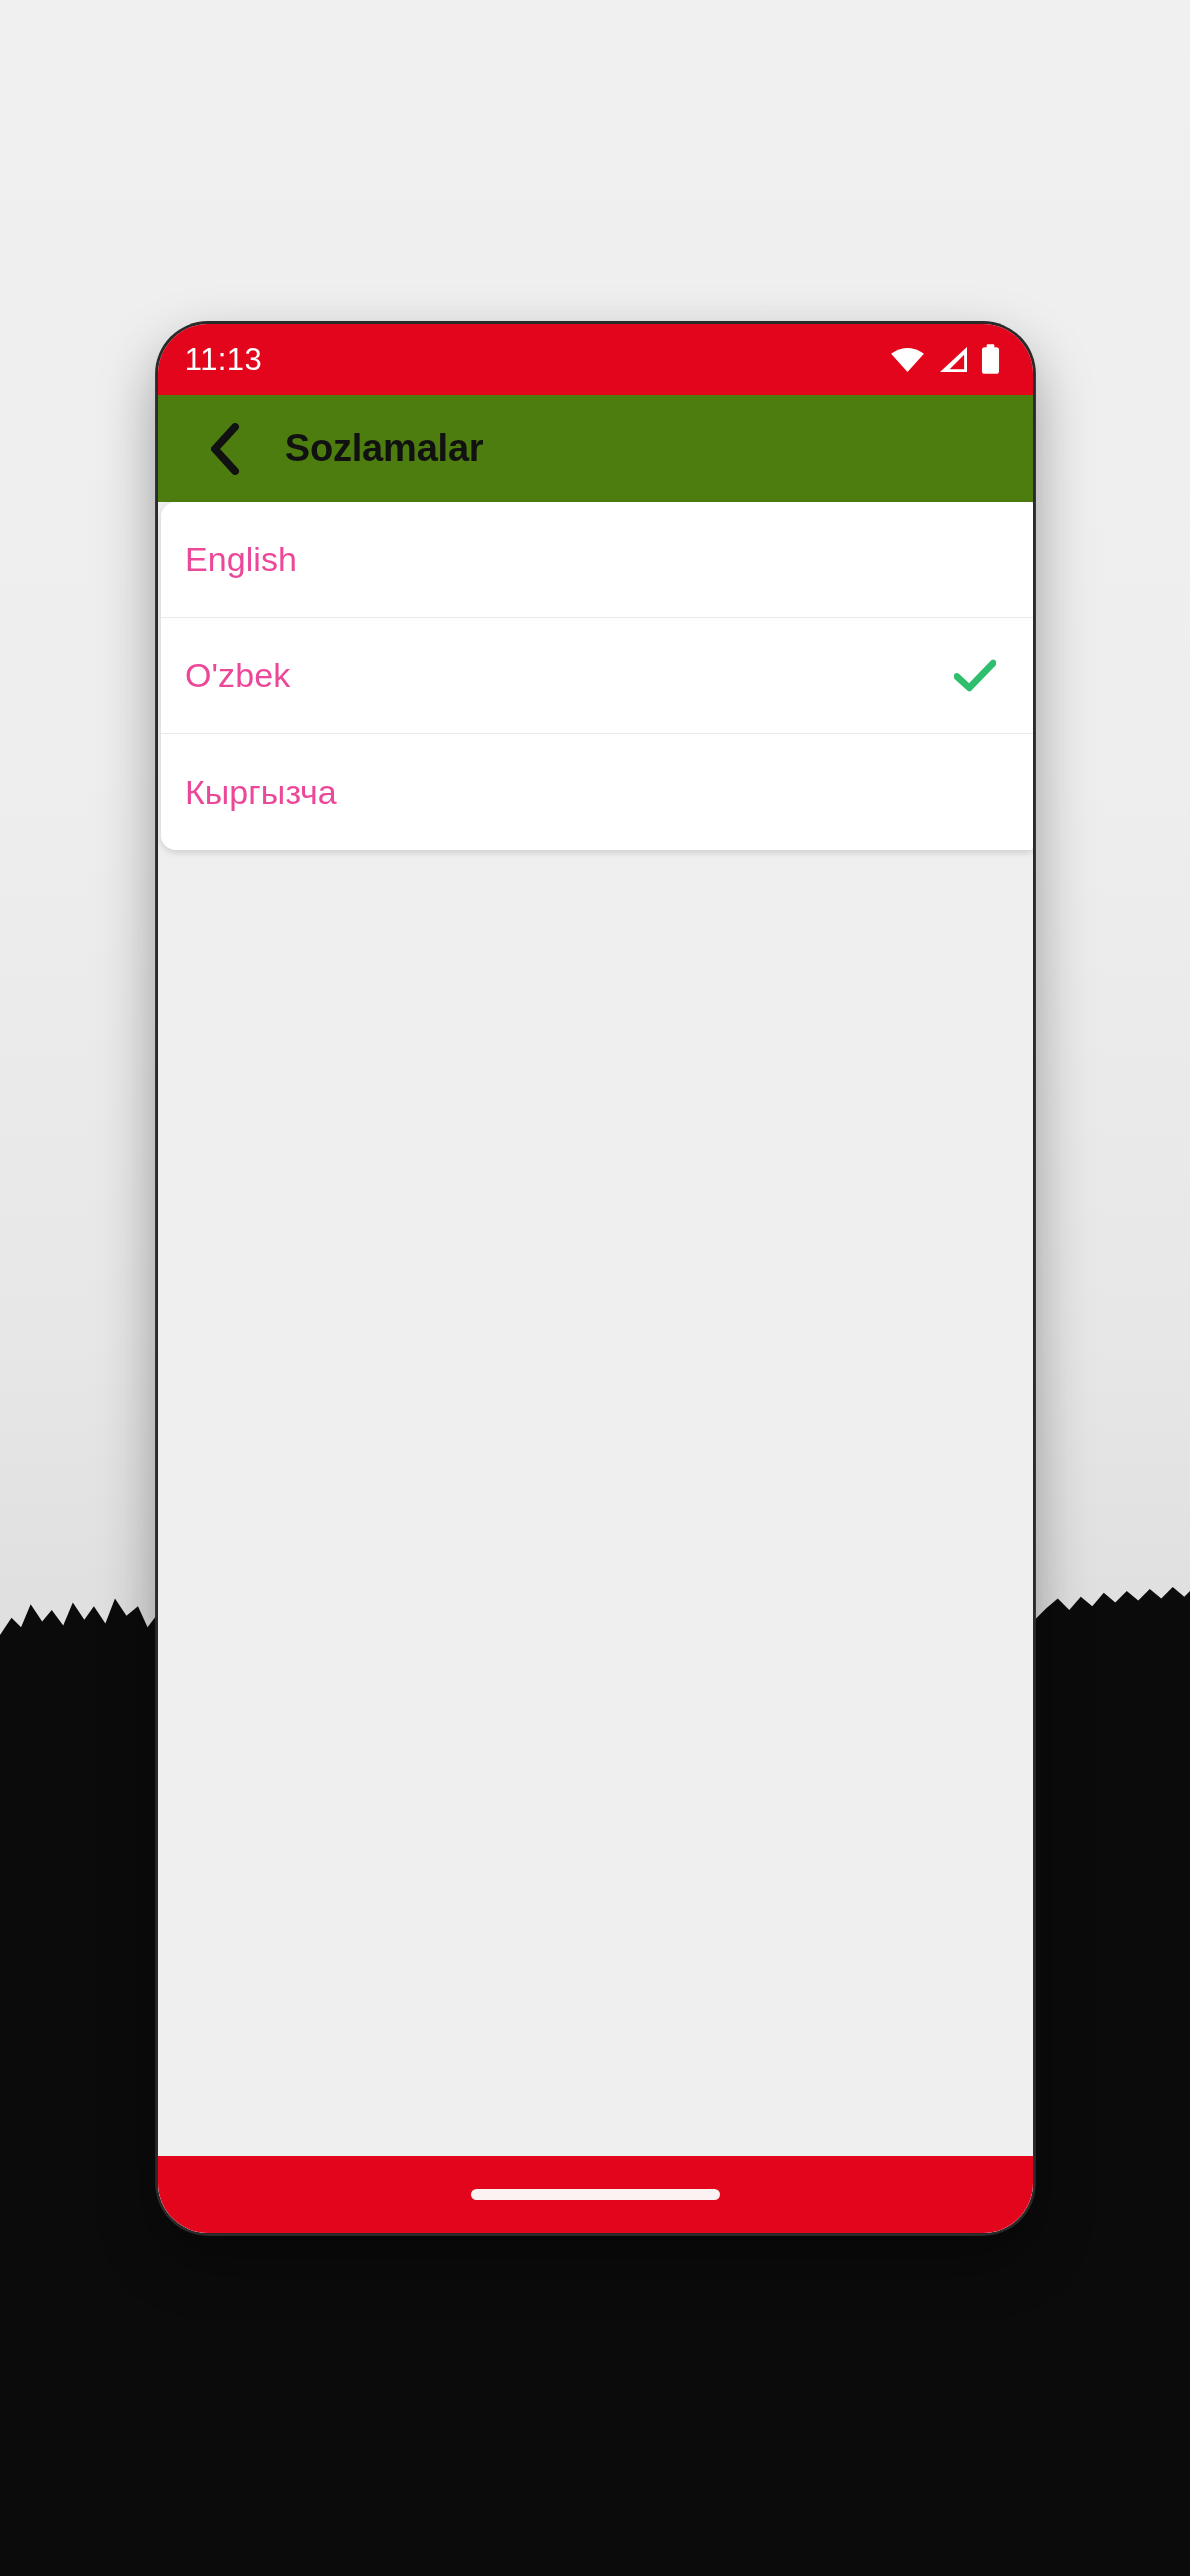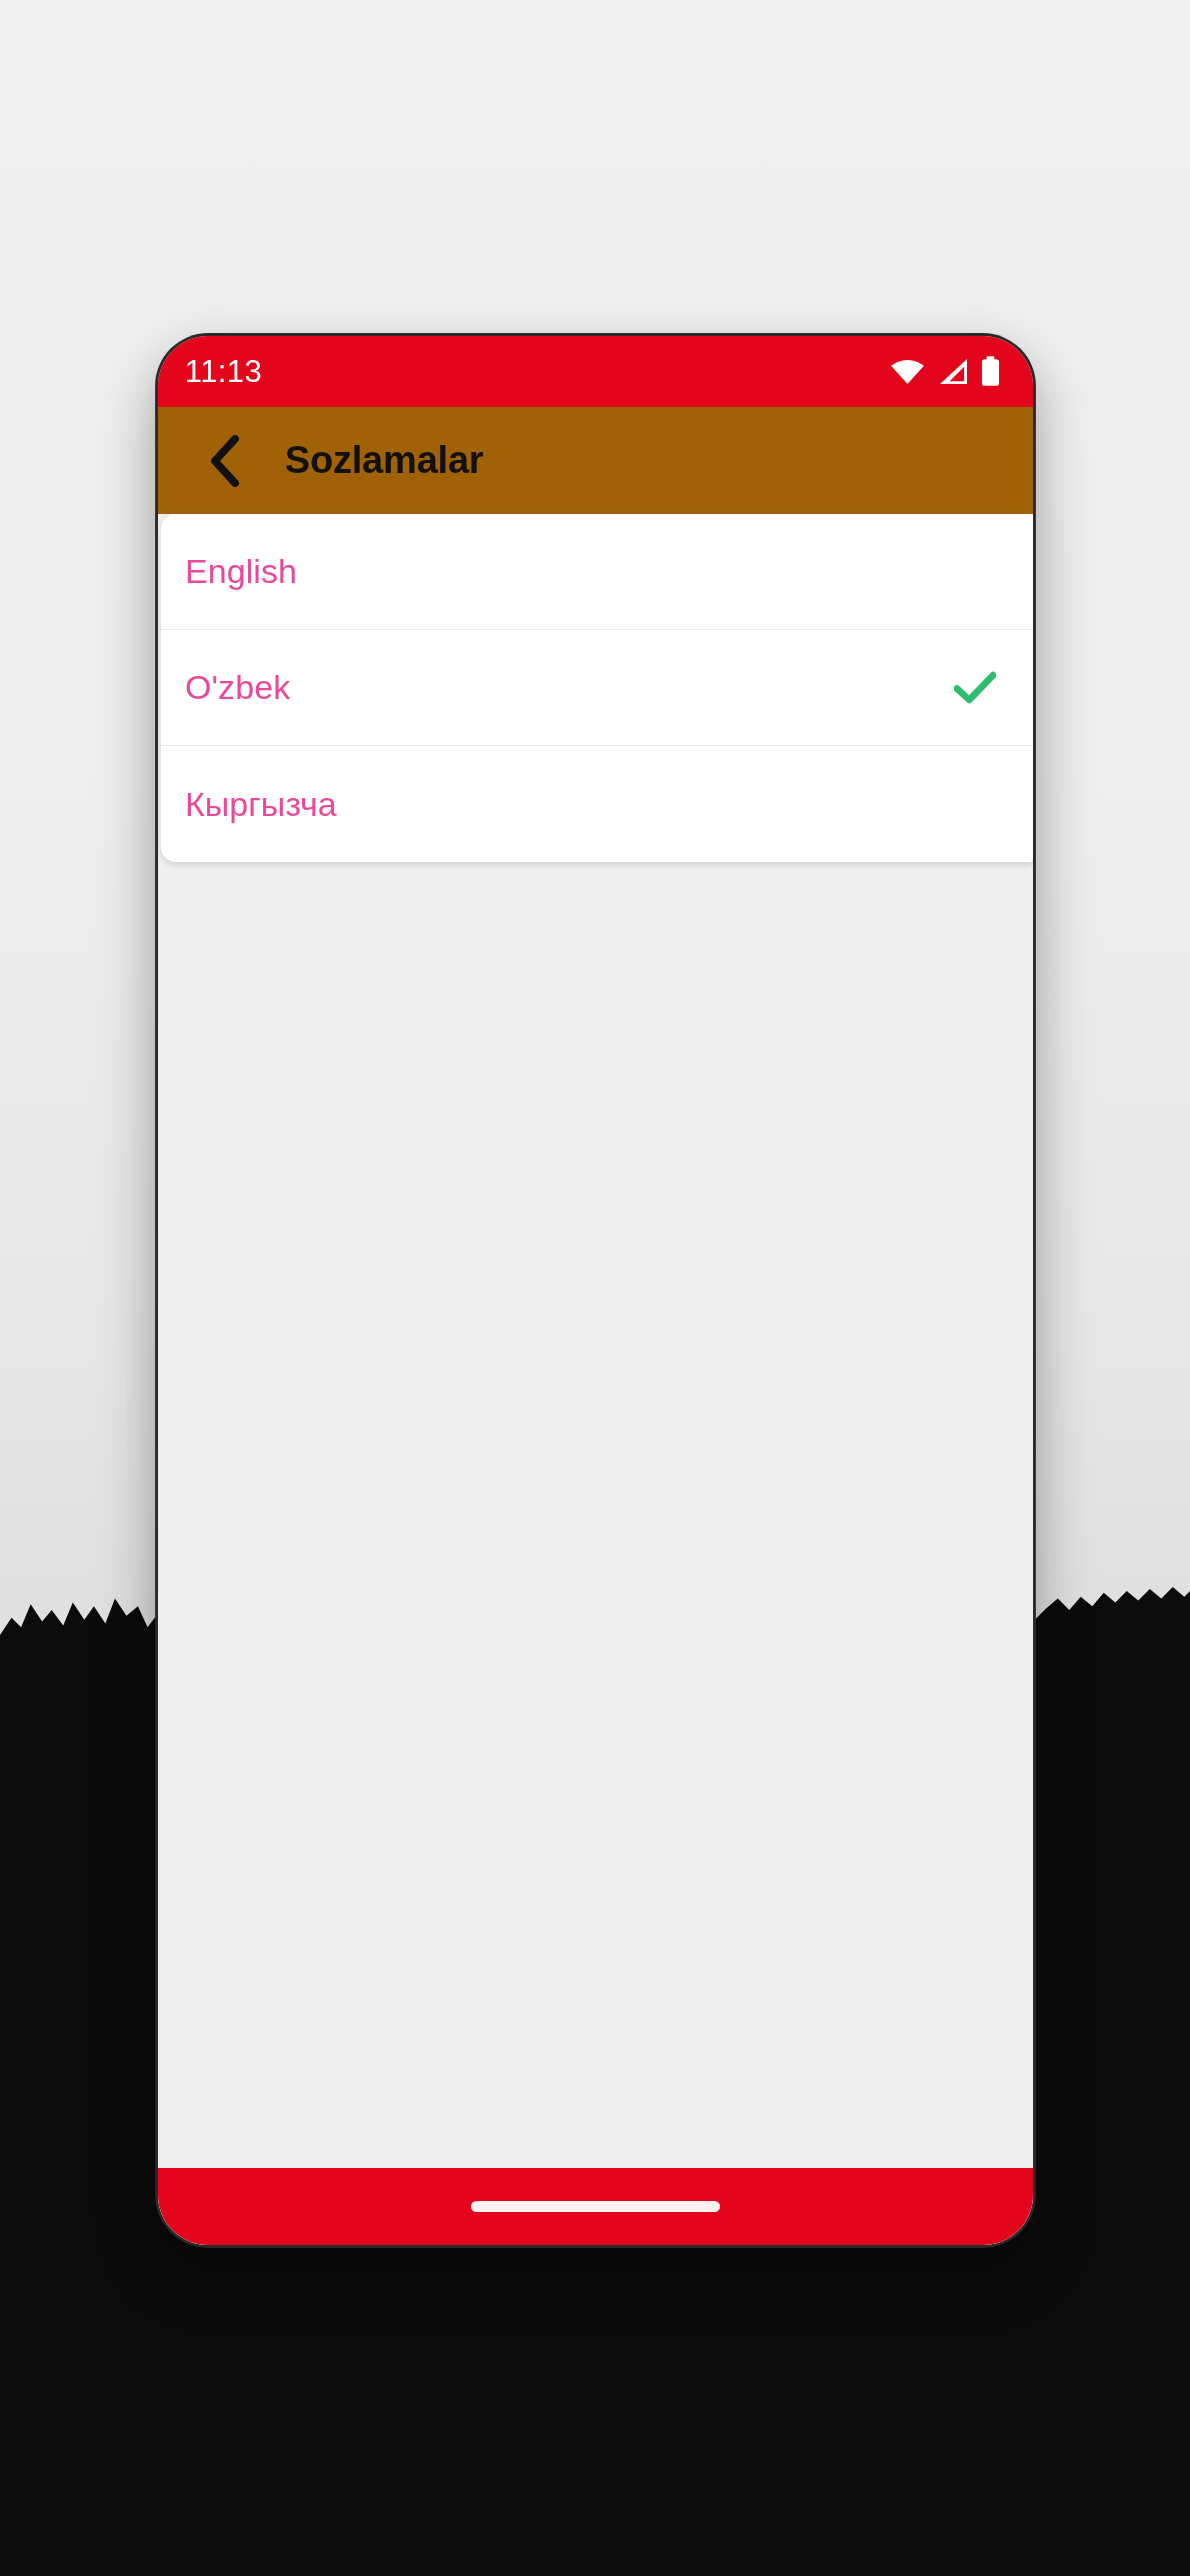--- a/index.html
+++ b/index.html
@@ -48,21 +48,21 @@
     height: 182px;
     z-index: 2;
     overflow: hidden;
   }
   .treeline svg { display: block; width: 100%; height: 100%; }
 
   
   .phone {
     position: absolute;
     left: 158px;
-    top: 336px;
+    top: 324px;
     width: 875px;
     height: 1909px;
     border-radius: 50px;
     background: #efefef;
     box-shadow: 0 0 0 2.9px #2a2a2a, 0 25px 58px rgba(0,0,0,.38);
     overflow: hidden;
     z-index: 5;
   }
 
   
@@ -86,21 +86,21 @@
   .status-icons {
     display: flex;
     align-items: center;
     gap: 12.5px;
   }
   .status-icons svg { display: block; }
 
   
   .appbar {
     height: 107px;
-    background: #a16207;
+    background: #4d7c0f;
     display: flex;
     align-items: center;
     padding: 16px 29px;
     gap: 5.8px;
   }
   .back-btn {
     width: 75px;
     height: 75px;
     display: flex;
     align-items: center;

